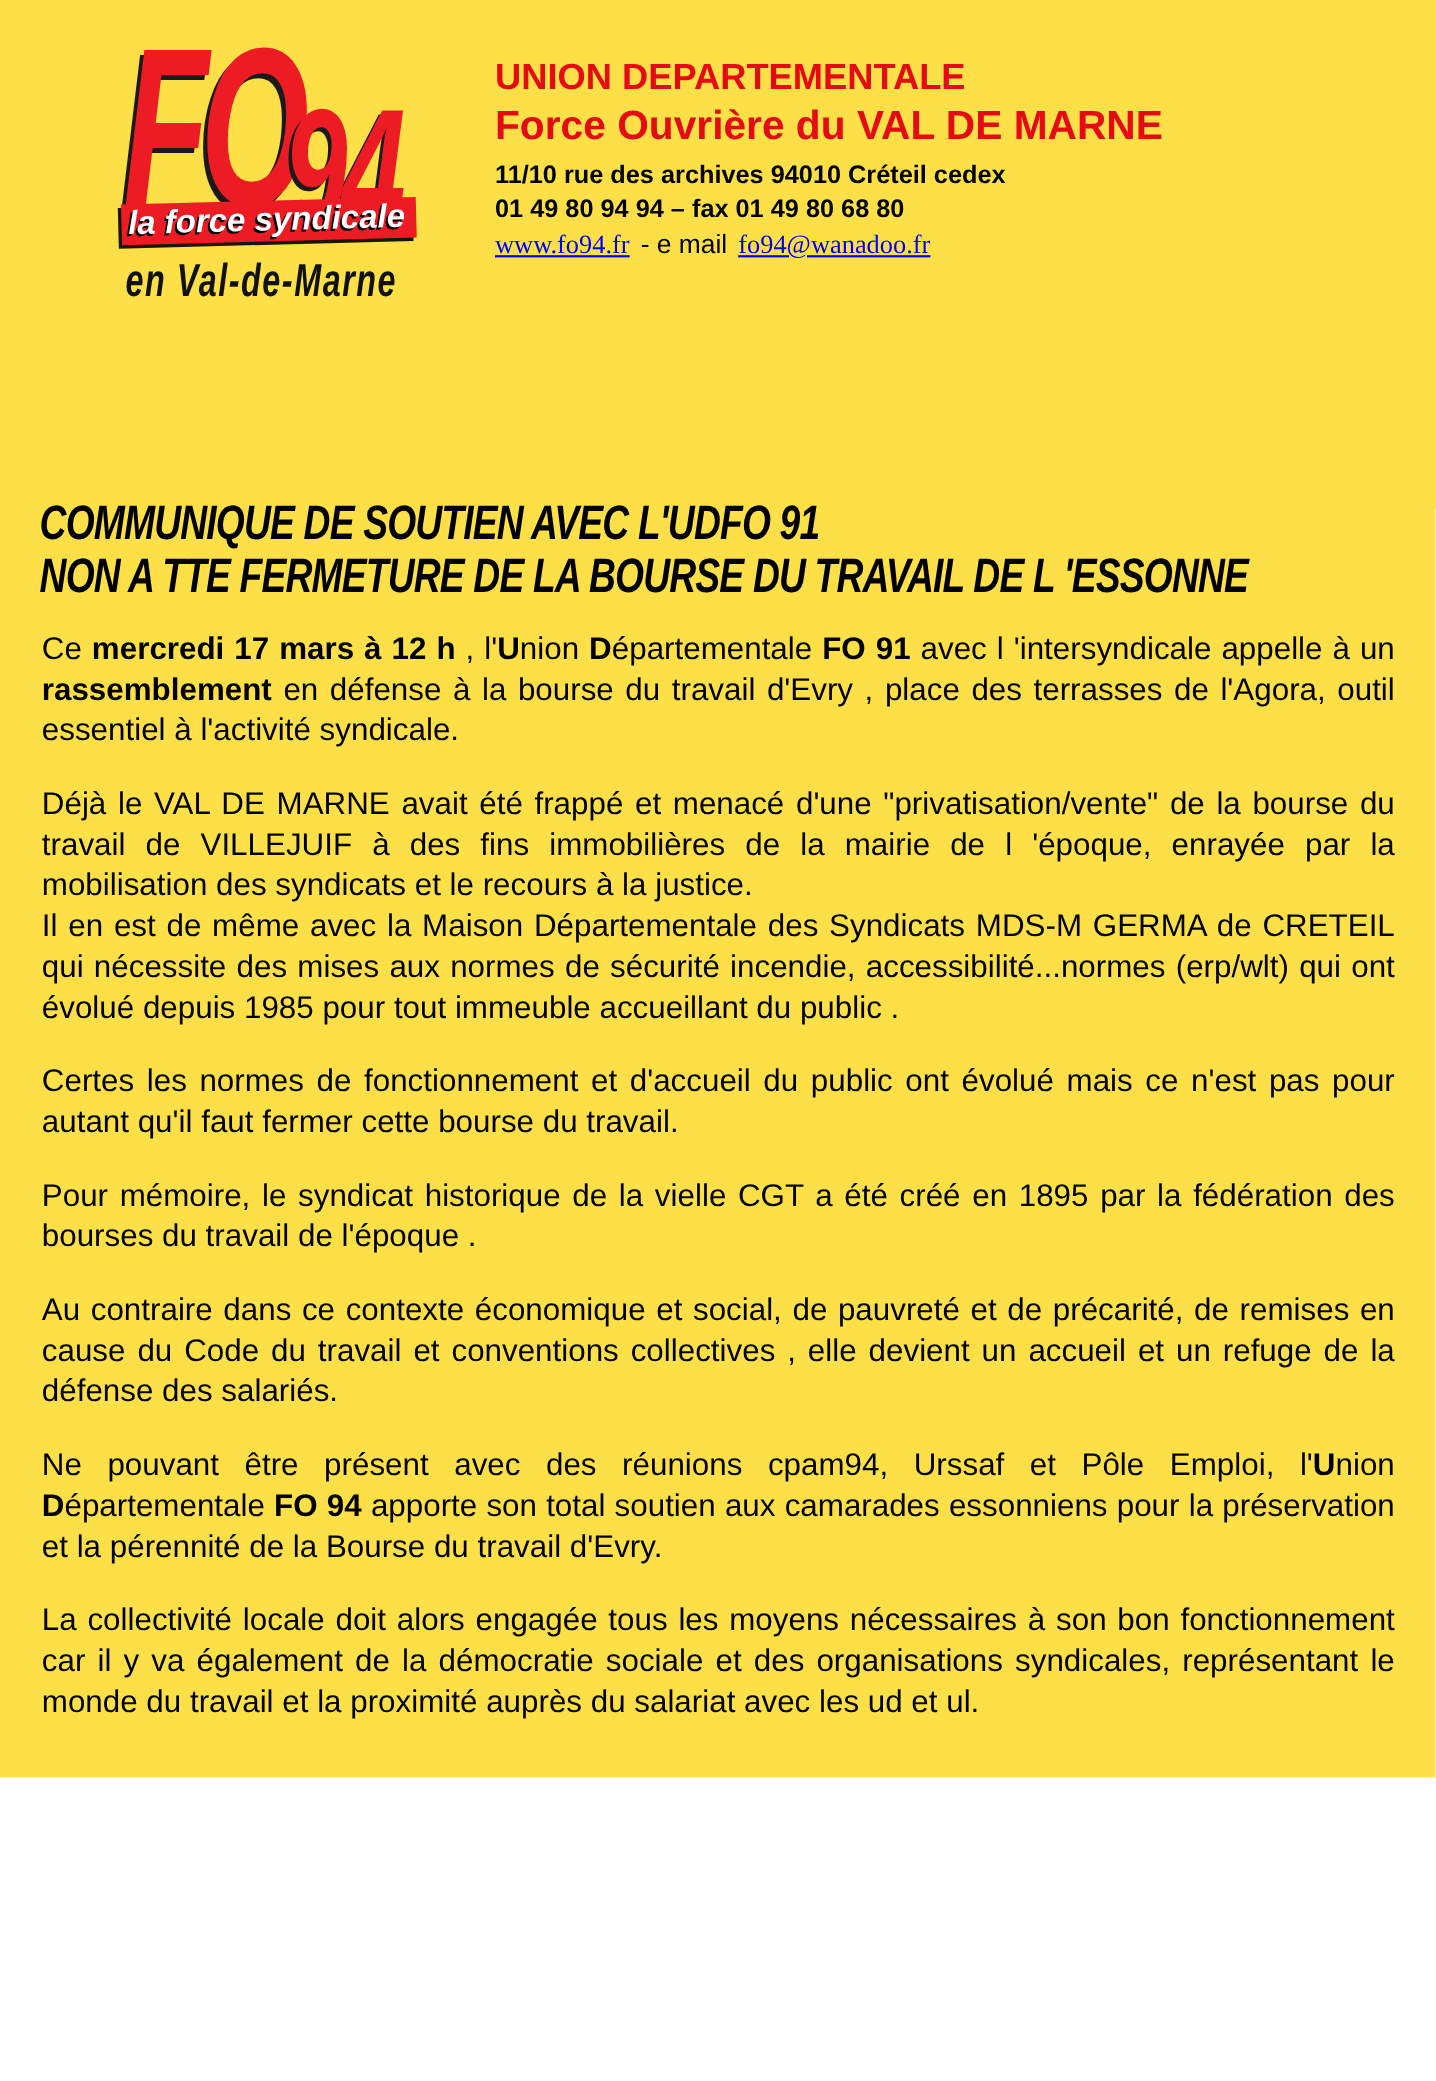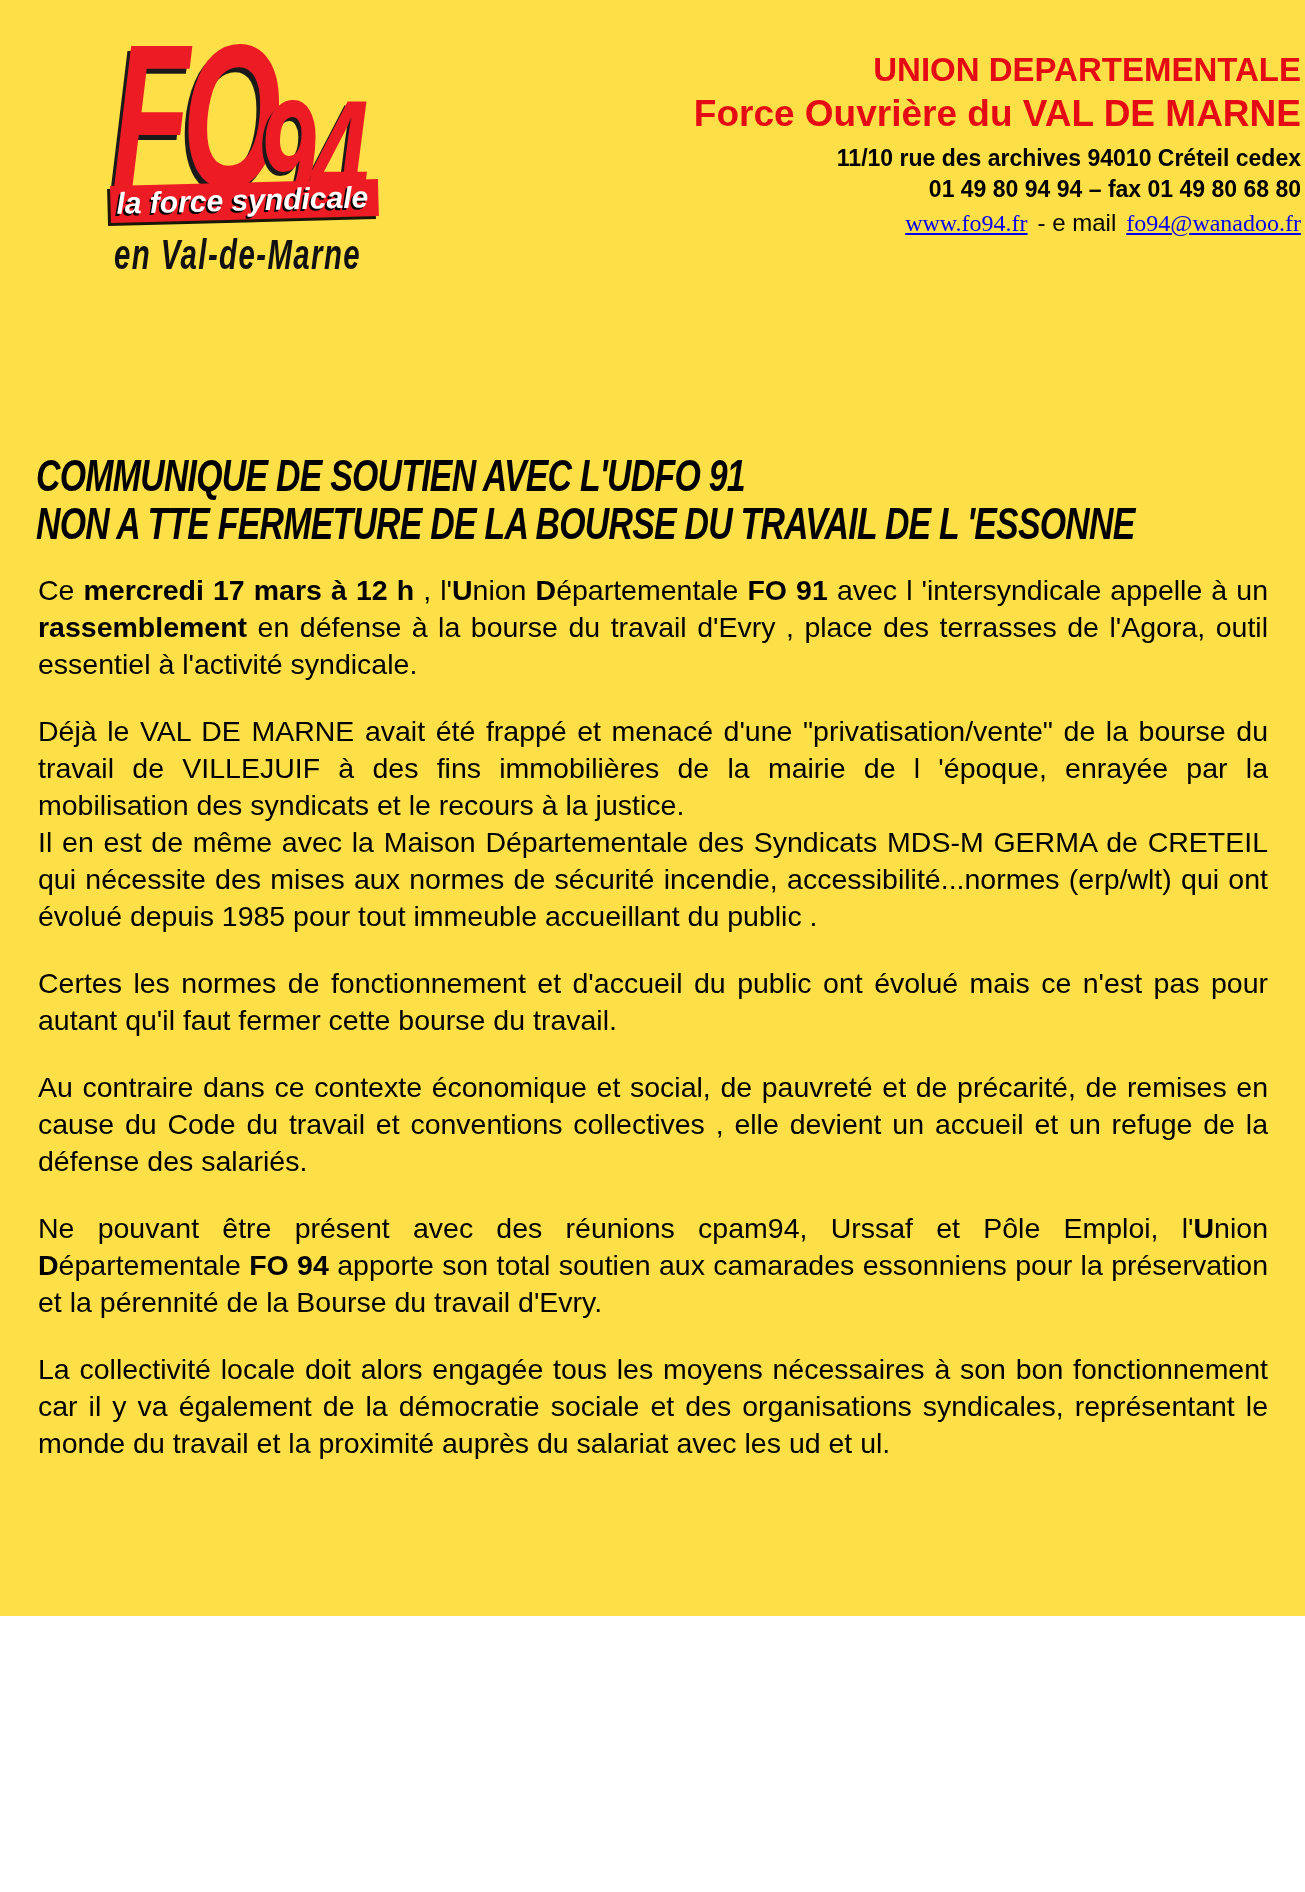--- a/index.html
+++ b/index.html
@@ -55,22 +55,22 @@
     font-weight:bold;font-style:italic;
     font-size:42px;line-height:1.0;
     letter-spacing:2px;
     color:#111111;
     transform:scaleX(0.70);transform-origin:left top;
     white-space:nowrap;z-index:1;
   }
 
   
   .masthead{
-    position:absolute;left:471px;top:50px;width:830px;
-    text-align:right;
+    position:absolute;left:450px;top:50px;width:830px;
+    text-align:left;
     font-family:"Liberation Sans", sans-serif;
   }
   .mast-org1{color:#e50b14;font-weight:bold;font-size:33px;line-height:1.2;}
   .mast-org2{color:#e50b14;font-weight:bold;font-size:37px;line-height:1.2;margin-top:2px;}
   .mast-address{color:#000;font-weight:bold;font-size:23px;line-height:1.35;margin-top:7px;}
   .mast-phone{color:#000;font-weight:bold;font-size:23px;line-height:1.35;}
   .mast-web{color:#000;font-size:24px;line-height:1.3;margin-top:2px;}
   .mast-web a{color:#0000ee;text-decoration:underline;cursor:pointer;font-family:Liberation Serif, serif;}
   .mast-web .sep{padding:0 10px;}
 
@@ -137,20 +137,21 @@
   <div class="doc-title">
     <div class="tline">COMMUNIQUE DE SOUTIEN AVEC  L'UDFO 91</div>
     <div class="tline">NON A TTE FERMETURE DE LA BOURSE DU TRAVAIL DE L 'ESSONNE</div>
   </div>
 
   <div class="body-text">
     <p><span>Ce </span><b>mercredi 17 mars à 12 h</b><span> , l'</span><b>U</b><span>nion </span><b>D</b><span>épartementale </span><b>FO 91</b><span> avec l 'intersyndicale appelle à un </span><b>rassemblement</b><span> en défense à la bourse du travail d'Evry , place des terrasses de l'Agora, outil essentiel à l'activité syndicale.</span></p>
     <p class="tight"><span>Déjà le VAL DE MARNE avait été frappé et menacé d'une "privatisation/vente" de la bourse du travail de VILLEJUIF à des fins immobilières de la mairie de l 'époque, enrayée par la mobilisation des syndicats et le recours à la justice.</span></p>
     <p><span>Il en est de même avec la Maison Départementale des Syndicats MDS-M GERMA de CRETEIL qui nécessite des mises aux normes de sécurité incendie, accessibilité...normes (erp/wlt) qui ont évolué depuis 1985 pour tout immeuble accueillant du public .</span></p>
     <p><span>Certes les normes de fonctionnement et d'accueil du public ont évolué mais ce n'est pas pour autant qu'il faut fermer cette bourse du travail.</span></p>
+    <p><span>Pour mémoire, le syndicat historique  de la vielle CGT a été créé en 1895 par la fédération des bourses du travail de l'époque .</span></p>
     <p><span>Au contraire dans ce contexte économique et social, de pauvreté et de précarité, de remises en cause du Code du travail et conventions collectives , elle devient un accueil et un refuge de la défense des salariés.</span></p>
     <p><span>Ne pouvant être présent avec des réunions cpam94, Urssaf et Pôle Emploi, l'</span><b>U</b><span>nion </span><b>D</b><span>épartementale </span><b>FO 94</b><span> apporte son total soutien aux camarades essonniens pour la préservation et la pérennité de la Bourse du travail d'Evry.</span></p>
     <p><span>La collectivité locale doit alors engagée tous les moyens nécessaires à son bon fonctionnement car il y va également de la démocratie sociale et des organisations syndicales, représentant le monde du travail et la proximité auprès du salariat avec les ud et ul.</span></p>
   </div>
 
   <div class="dateline">Créteil le 16 mars 2021</div>
   <div class="signature">
     <div class="sig-name">Marc BONNET</div>
     <div class="sig-role">secrétaire général UD FO 94</div>
   </div>

